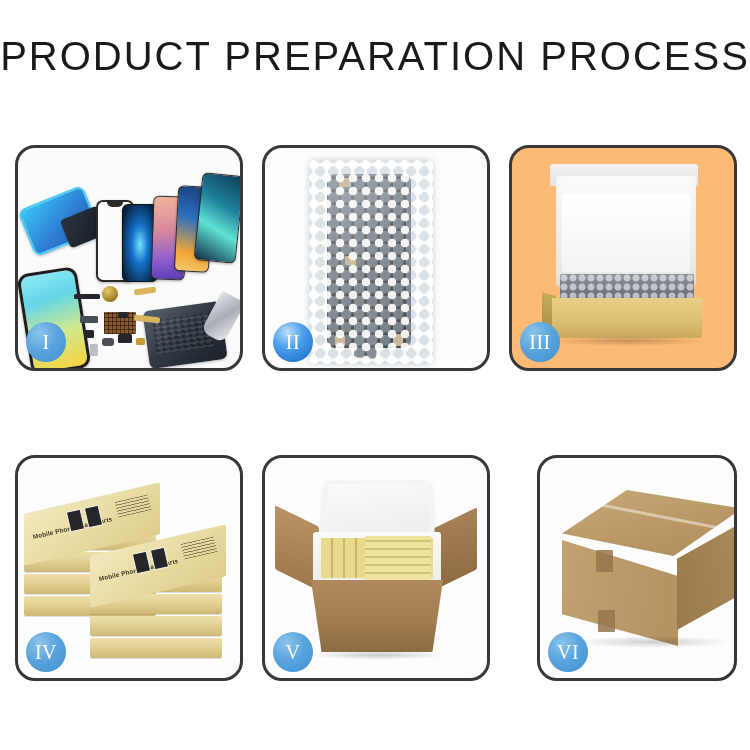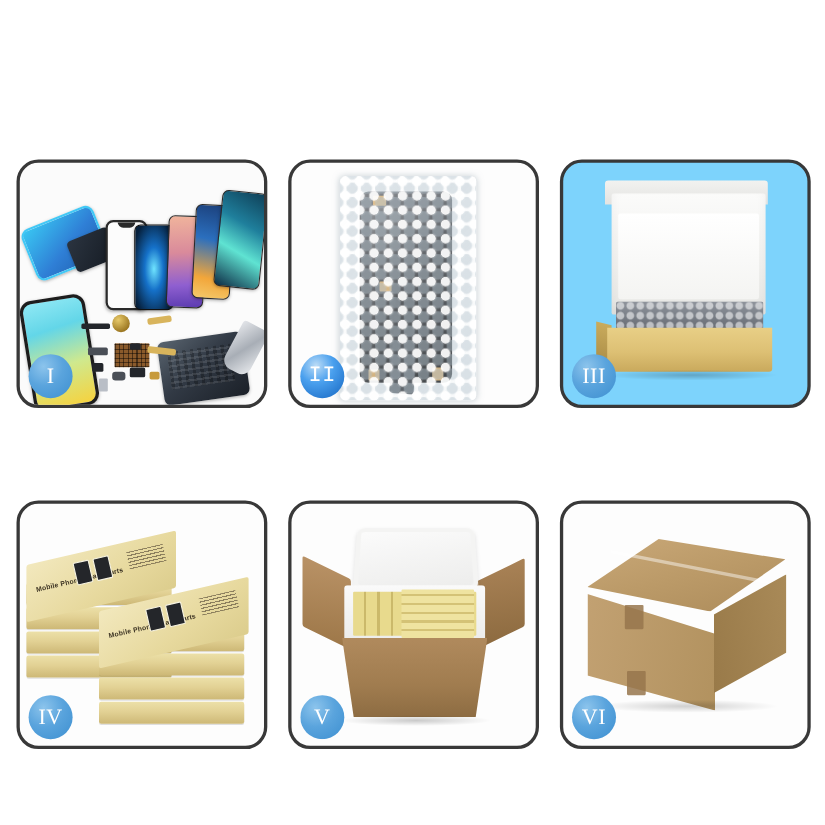--- a/index.html
+++ b/index.html
@@ -70,21 +70,20 @@
     font-size: 20px;
     line-height: 40px;
     text-align: center;
     letter-spacing: 0.5px;
     z-index: 40;
     user-select: none;
   }
   .badge.glossy {
     background: radial-gradient(circle at 36% 26%, #bcdcf6 0%, #4aa0ee 40%, #1565c0 100%);
     filter: blur(0.4px);
-    font-family: Liberation Mono, monospace;
   }
 
   
   .p1 { background: #fbfbfb; }
   .ph {
     position: absolute;
     border-radius: 7px;
     box-shadow: 0 1px 3px rgba(0,0,0,.3);
     overflow: hidden;
   }
@@ -193,21 +192,21 @@
     position:absolute; left:44px; top:12px; width:124px; height:204px;
     border-radius:5px;
     background:
       radial-gradient(circle at 5px 5px, rgba(255,255,255,.92) 0 4px, rgba(255,255,255,.18) 4.5px, rgba(255,255,255,0) 6px) 0 0 / 13px 13px,
       radial-gradient(circle at 5px 5px, rgba(180,195,205,.45) 0 4.5px, rgba(255,255,255,0) 6px) 6px 6px / 13px 13px,
       linear-gradient(130deg, rgba(255,255,255,.40), rgba(225,235,240,.22));
     box-shadow: 0 0 6px rgba(150,165,175,.5);
   }
 
   
-  .p3 { background:#7dd3fc; }
+  .p3 { background:#fdba74; }
   .b3-lid-back {
     position:absolute; left:38px; top:16px; width:148px; height:22px;
     background: linear-gradient(180deg,#f2f2f0,#e3e3e1);
     border-radius:3px 3px 0 0;
   }
   .b3-lid {
     position:absolute; left:44px; top:28px; width:140px; height:110px;
     background: linear-gradient(180deg,#fbfbfa 0%, #f0f0ee 60%, #e6e6e3 100%);
     border-radius:2px;
     box-shadow: inset 0 -6px 10px rgba(0,0,0,.05);
@@ -310,21 +309,21 @@
     background: linear-gradient(180deg,#b08a5d 0%, #a07c4f 60%, #8d6c42 100%);
     border-radius:0 0 4px 4px;
     clip-path: polygon(0 0, 100% 0, 92% 100%, 8% 100%);
   }
   .c5-shadow {
     position:absolute; left:44px; top:192px; width:138px; height:10px;
     background: radial-gradient(ellipse at center, rgba(0,0,0,.20), rgba(0,0,0,0) 70%);
   }
 
   
-  .p6 { background:#fdfdfd; }
+  .p6 { background:#fdfdfd;margin-left:28px; }
   .c6-top {
     position:absolute; left:22px; top:32px; width:180px; height:66px;
     background: linear-gradient(165deg,#c9a878 0%, #bb9a68 50%, #ad8c5b 100%);
     clip-path: polygon(36% 0, 100% 28%, 62% 100%, 0 66%);
   }
   .c6-seam {
     position:absolute; left:42px; top:56px; width:146px; height:3px;
     background: rgba(255,255,255,.45); transform: rotate(11deg);
   }
   .c6-left {
@@ -343,20 +342,21 @@
   }
   .c6-shadow {
     position:absolute; left:30px; top:178px; width:166px; height:12px;
     background: radial-gradient(ellipse at center, rgba(0,0,0,.18), rgba(0,0,0,0) 70%);
   }
 </style>
 </head>
 <body>
 
 <div id="header">
+  <h1 id="page-title">PRODUCT PREPARATION PROCESS</h1>
 </div>
 
 <div id="grid">
 
   <div class="panel p1">
     <div class="panel-art">
       <div class="ph ph-a"></div>
       <div class="ph ph-b"></div>
       <div class="ph ph-c"></div>
       <div class="ph ph-d"></div>

